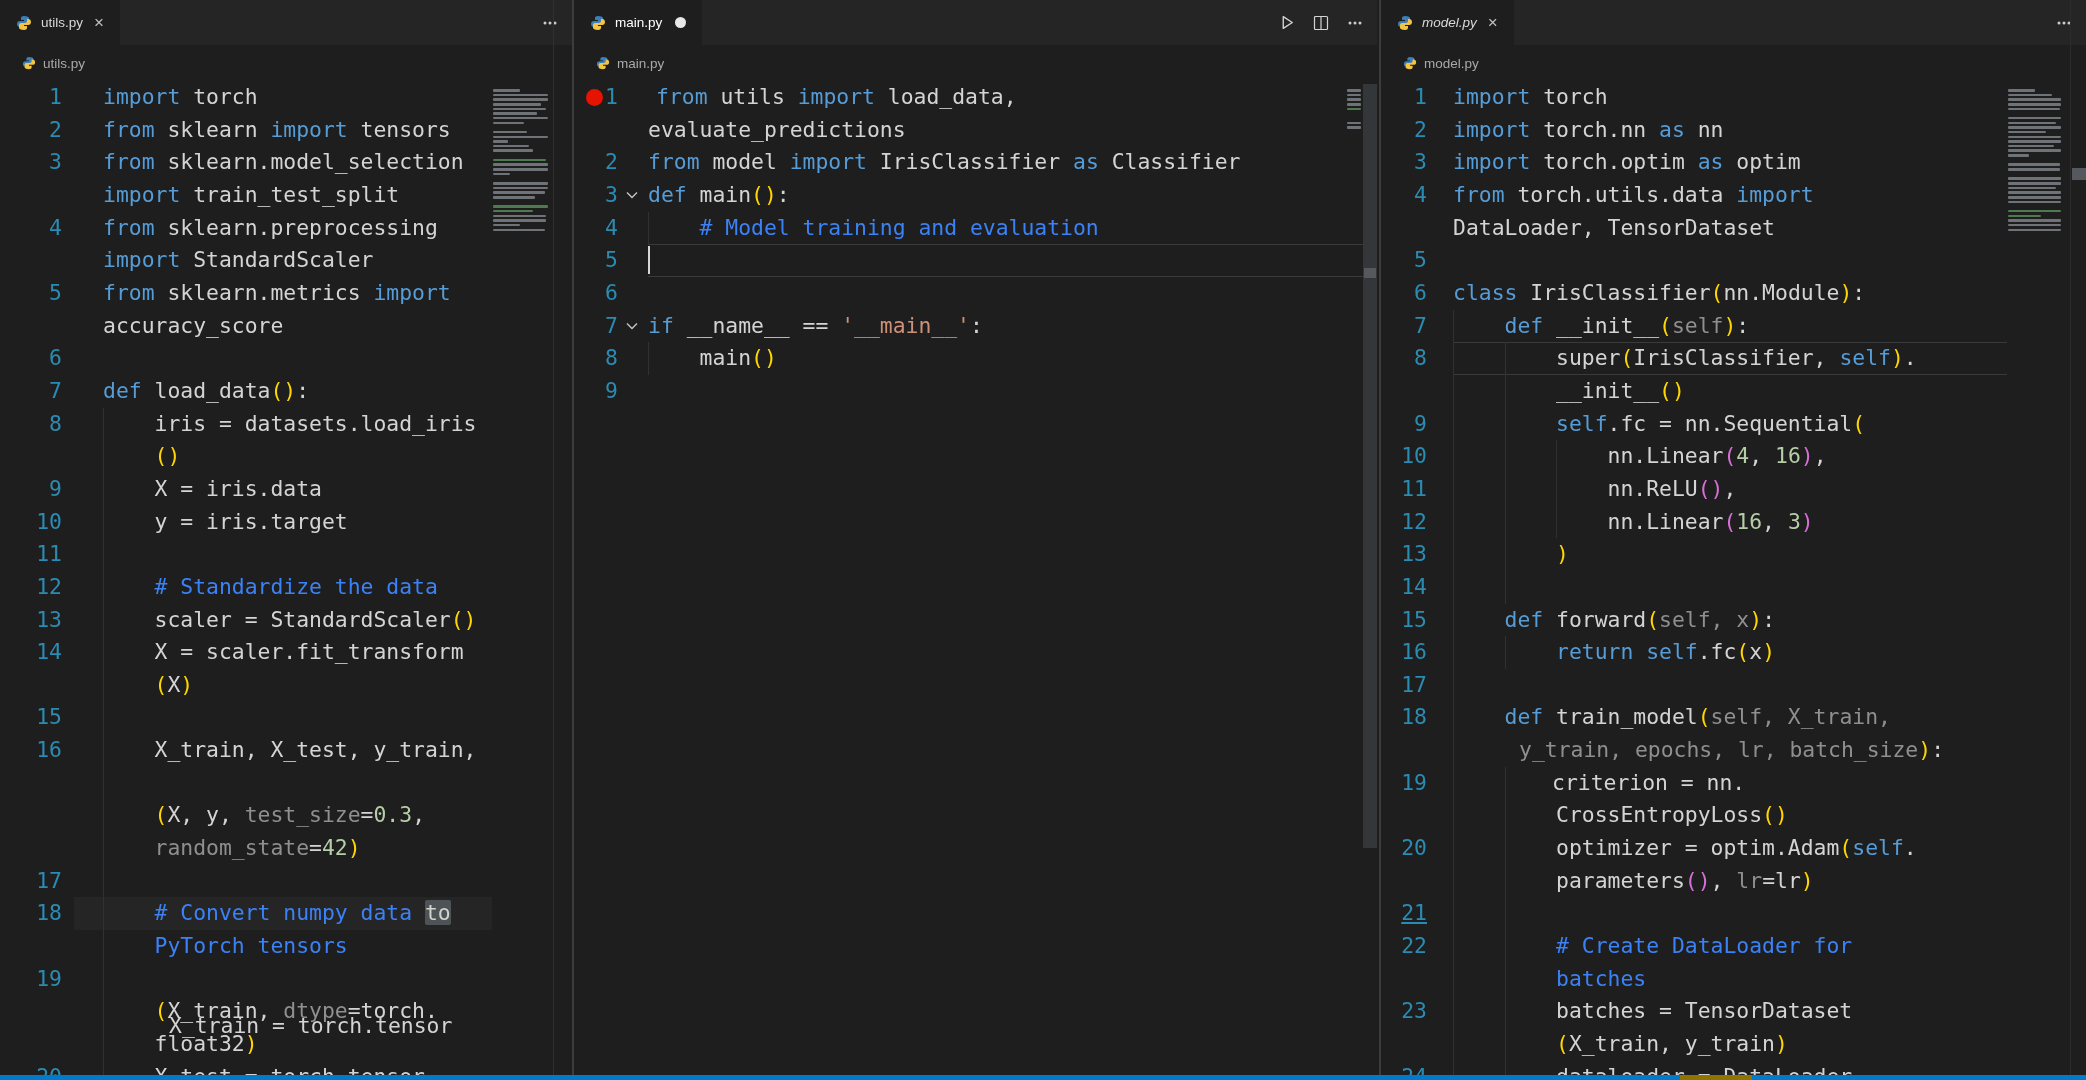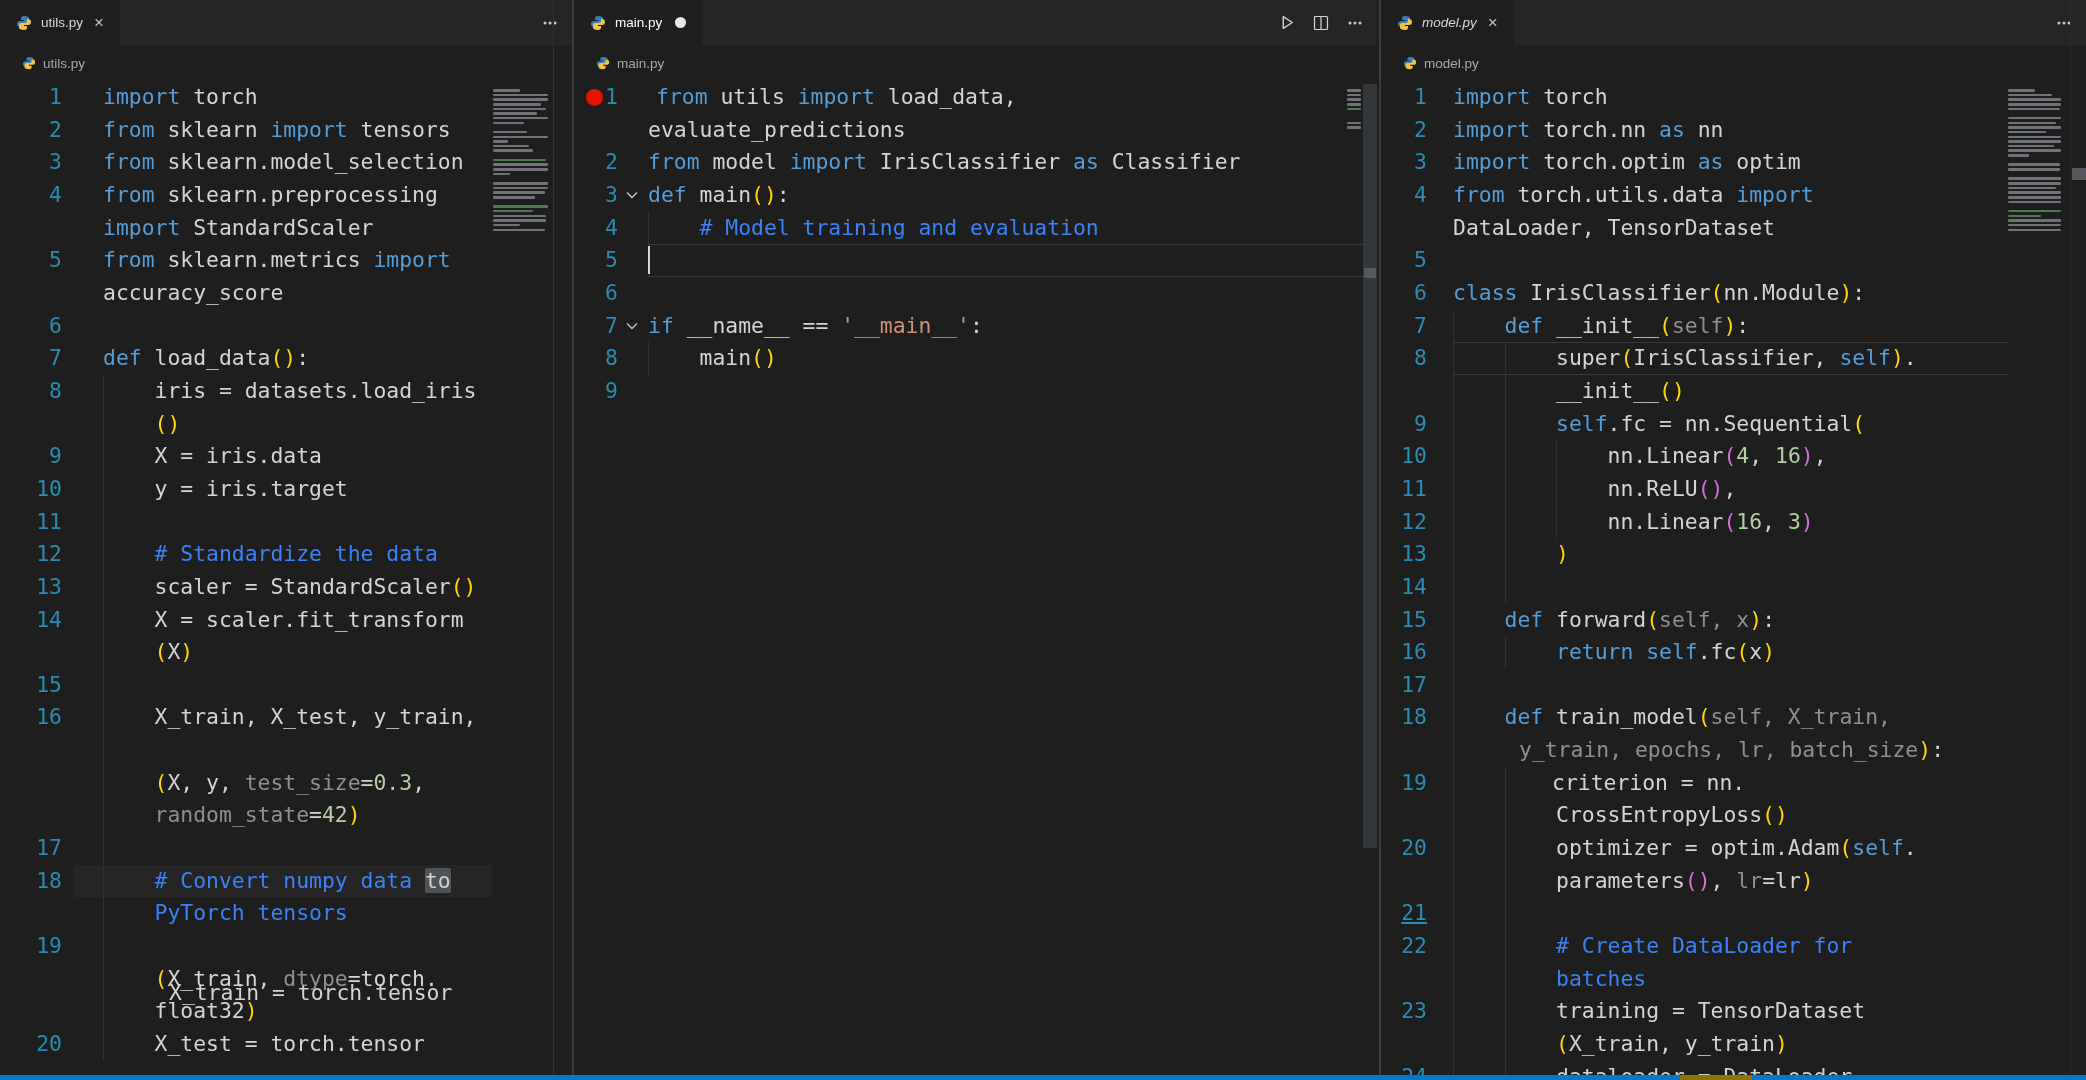--- a/index.html
+++ b/index.html
@@ -99,20 +99,21 @@
             <path fill="#3a7fb8" d="M8 1C5.5 1 5 2.2 5 3.2V5h3v1H3.8C2.2 6 1 7 1 9s1.2 3 2.8 3H5v-1.8C5 8.6 6 8 7.5 8H11c1.1 0 2-.9 2-2V3.2C13 2 11.5 1 8 1z"></path>
             <path fill="#f4c542" d="M8 15c2.5 0 3-1.2 3-2.2V11H8v-1h4.2c1.6 0 2.8-1 2.8-3S13.8 4 12.2 4H11v1.8C11 7.4 10 8 8.5 8H5c-1.1 0-2 .9-2 2v2.8C3 14 4.5 15 8 15z"></path>
           </svg>
         </span>
       <span>utils.py</span>
     </div>
     <div class="codearea">
         <div class="row"><span class="num" style="width: 62px;">1</span><span class="txt" style="left: 103px;"><span class="k">import</span><span class="t"> torch</span></span></div>
         <div class="row"><span class="num" style="width: 62px;">2</span><span class="txt" style="left: 103px;"><span class="k">from</span><span class="t"> sklearn </span><span class="k">import</span><span class="t"> tensors</span></span></div>
         <div class="row"><span class="num" style="width: 62px;">3</span><span class="txt" style="left: 103px;"><span class="k">from</span><span class="t"> sklearn.model_selection</span></span></div>
+        <div class="row"><span class="num" style="width: 62px;"></span><span class="txt" style="left: 103px;"><span class="k">import</span><span class="t"> train_test_split</span></span></div>
         <div class="row"><span class="num" style="width: 62px;">4</span><span class="txt" style="left: 103px;"><span class="k">from</span><span class="t"> sklearn.preprocessing</span></span></div>
         <div class="row"><span class="num" style="width: 62px;"></span><span class="txt" style="left: 103px;"><span class="k">import</span><span class="t"> StandardScaler</span></span></div>
         <div class="row"><span class="num" style="width: 62px;">5</span><span class="txt" style="left: 103px;"><span class="k">from</span><span class="t"> sklearn.metrics </span><span class="k">import</span></span></div>
         <div class="row"><span class="num" style="width: 62px;"></span><span class="txt" style="left: 103px;"><span class="t">accuracy_score</span></span></div>
         <div class="row"><span class="num" style="width: 62px;">6</span><span class="txt" style="left: 103px;"></span></div>
         <div class="row"><span class="num" style="width: 62px;">7</span><span class="txt" style="left: 103px;"><span class="k">def</span><span class="t"> load_data</span><span class="y">()</span><span class="t">:</span></span></div>
         <div class="row"><div class="gd" style="left: 103px;"></div><span class="num" style="width: 62px;">8</span><span class="txt" style="left: 154.52px;"><span class="t">iris = datasets.load_iris</span></span></div>
         <div class="row"><div class="gd" style="left: 103px;"></div><span class="num" style="width: 62px;"></span><span class="txt" style="left: 154.52px;"><span class="y">()</span></span></div>
         <div class="row"><div class="gd" style="left: 103px;"></div><span class="num" style="width: 62px;">9</span><span class="txt" style="left: 154.52px;"><span class="t">X = iris.data</span></span></div>
         <div class="row"><div class="gd" style="left: 103px;"></div><span class="num" style="width: 62px;">10</span><span class="txt" style="left: 154.52px;"><span class="t">y = iris.target</span></span></div>
@@ -296,21 +297,21 @@
         <div class="row"><div class="gd" style="left: 72px;"></div><span class="num" style="width: 46px;">17</span><span class="txt" style="left: 72px;"></span></div>
         <div class="row"><div class="gd" style="left: 72px;"></div><span class="num" style="width: 46px;">18</span><span class="txt" style="left: 123.52px;"><span class="k">def</span><span class="t"> train_model</span><span class="y">(</span><span class="p">self, X_train,</span></span></div>
         <div class="row"><div class="gd" style="left: 72px;"></div><span class="num" style="width: 46px;"></span><span class="txt" style="left: 138px;"><span class="p">y_train, epochs, lr, batch_size</span><span class="y">)</span><span class="t">:</span></span></div>
         <div class="row"><div class="gd" style="left: 72px;"></div><div class="gd" style="left: 123.52px;"></div><span class="num" style="width: 46px;">19</span><span class="txt" style="left: 171px;"><span class="t">criterion = nn.</span></span></div>
         <div class="row"><div class="gd" style="left: 72px;"></div><div class="gd" style="left: 123.52px;"></div><span class="num" style="width: 46px;"></span><span class="txt" style="left: 175.04px;"><span class="t">CrossEntropyLoss</span><span class="y">()</span></span></div>
         <div class="row"><div class="gd" style="left: 72px;"></div><div class="gd" style="left: 123.52px;"></div><span class="num" style="width: 46px;">20</span><span class="txt" style="left: 175.04px;"><span class="t">optimizer = optim.Adam</span><span class="y">(</span><span class="k">self</span><span class="t">.</span></span></div>
         <div class="row"><div class="gd" style="left: 72px;"></div><div class="gd" style="left: 123.52px;"></div><span class="num" style="width: 46px;"></span><span class="txt" style="left: 175.04px;"><span class="t">parameters</span><span class="m">()</span><span class="t">, </span><span class="p">lr</span><span class="t">=lr</span><span class="y">)</span></span></div>
         <div class="row"><div class="gd" style="left: 72px;"></div><div class="gd" style="left: 123.52px;"></div><span class="num" style="width: 46px; text-decoration: underline;">21</span><span class="txt" style="left: 72px;"></span></div>
         <div class="row"><div class="gd" style="left: 72px;"></div><div class="gd" style="left: 123.52px;"></div><span class="num" style="width: 46px;">22</span><span class="txt" style="left: 175.04px;"><span class="c"># Create DataLoader for</span></span></div>
         <div class="row"><div class="gd" style="left: 72px;"></div><div class="gd" style="left: 123.52px;"></div><span class="num" style="width: 46px;"></span><span class="txt" style="left: 175.04px;"><span class="c">batches</span></span></div>
-        <div class="row"><div class="gd" style="left: 72px;"></div><div class="gd" style="left: 123.52px;"></div><span class="num" style="width: 46px;">23</span><span class="txt" style="left: 175.04px;"><span class="t">training = TensorDataset</span></span></div>
+        <div class="row"><div class="gd" style="left: 72px;"></div><div class="gd" style="left: 123.52px;"></div><span class="num" style="width: 46px;">23</span><span class="txt" style="left: 175.04px;"><span class="t">batches = TensorDataset</span></span></div>
         <div class="row"><div class="gd" style="left: 72px;"></div><div class="gd" style="left: 123.52px;"></div><span class="num" style="width: 46px;"></span><span class="txt" style="left: 175.04px;"><span class="y">(</span><span class="t">X_train, y_train</span><span class="y">)</span></span></div>
         <div class="row"><div class="gd" style="left: 72px;"></div><div class="gd" style="left: 123.52px;"></div><span class="num" style="width: 46px;">24</span><span class="txt" style="left: 175.04px;"><span class="t">dataloader = DataLoader</span></span></div>
       </div>
     <div class="minimap" style="left: 626px; width: 55px;">
         <div class="mbar" style="top: 5px; left: 1px; width: 26.8px; background: rgb(111, 114, 118);"></div>
         <div class="mbar" style="top: 9.65px; left: 1px; width: 43.9px; background: rgb(111, 114, 118);"></div>
         <div class="mbar" style="top: 14.3px; left: 1px; width: 53px; background: rgb(111, 114, 118);"></div>
         <div class="mbar" style="top: 18.95px; left: 1px; width: 53px; background: rgb(111, 114, 118);"></div>
         <div class="mbar" style="top: 23.6px; left: 1px; width: 51.5px; background: rgb(111, 114, 118);"></div>
         <div class="mbar" style="top: 32.9px; left: 1px; width: 53px; background: rgb(111, 114, 118);"></div>

